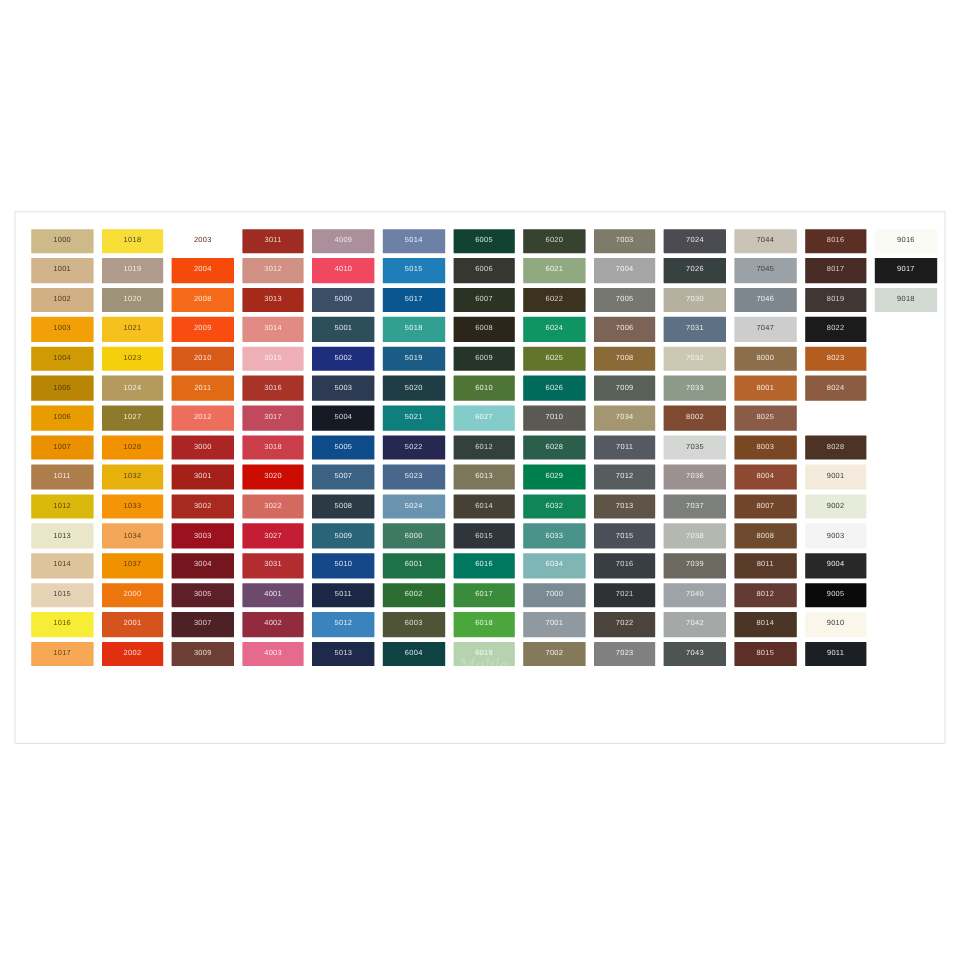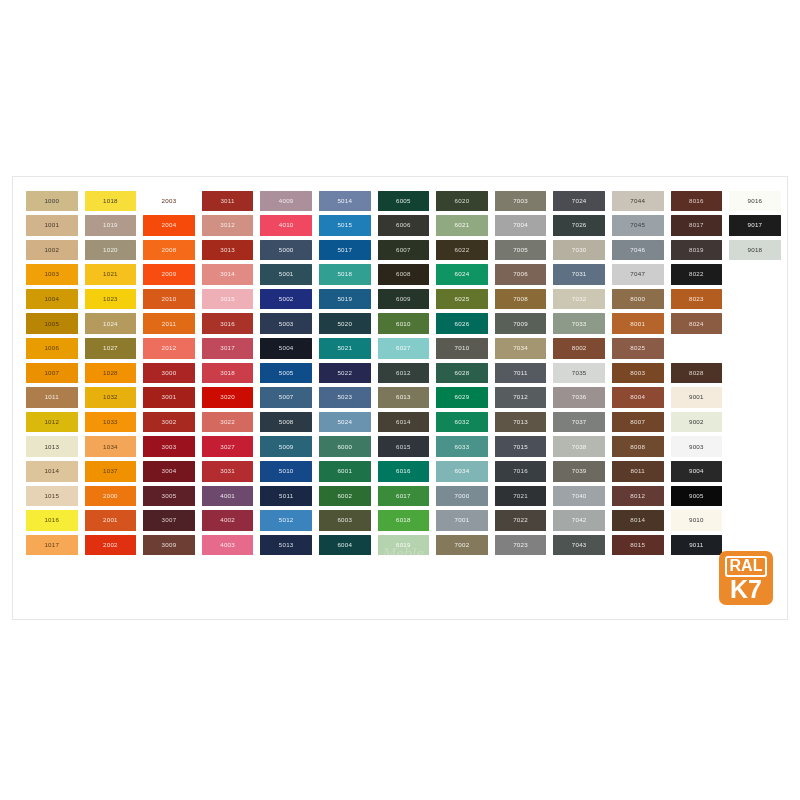--- a/index.html
+++ b/index.html
@@ -1104,22 +1104,16 @@
         </div>
       </div>
 
     <div id="watermark">
       <svg viewBox="0 0 66 30" width="66" height="30" aria-hidden="true">
         <text x="2" y="13" font-size="13">Meble</text>
         <text x="0" y="26" font-size="13">Kobel</text>
       </svg>
     </div>
 
-    <div id="logo">
-      <div class="ral-box">
-        <span>RAL</span>
-      </div>
-      <div class="k7">K7</div>
-    </div>
 
   </div>
 
 </div>
 
 </body></html>

